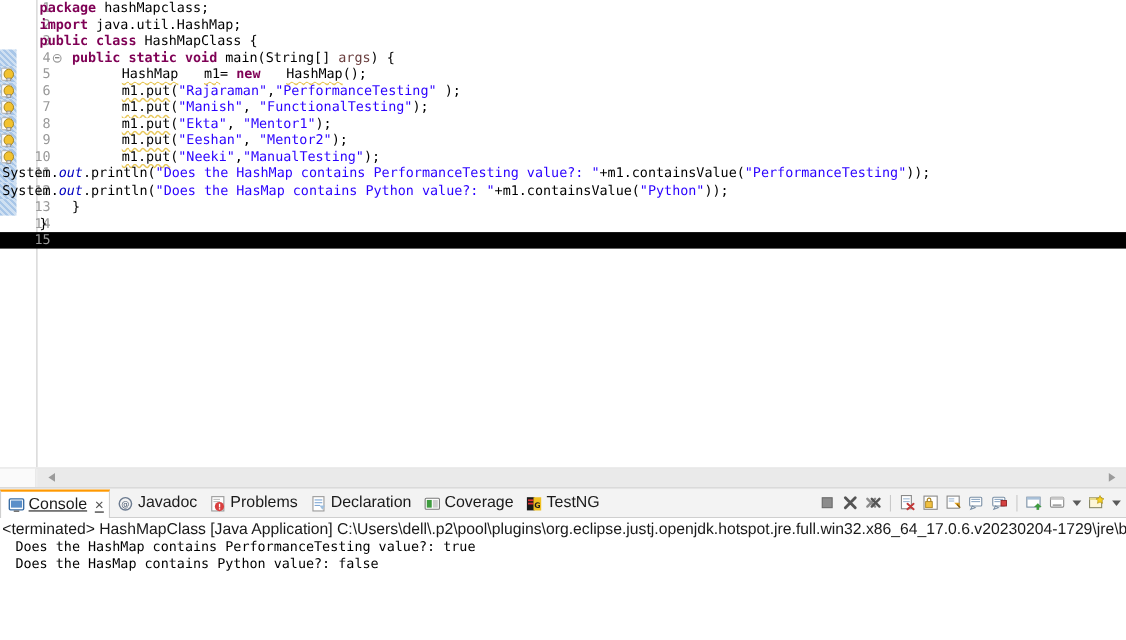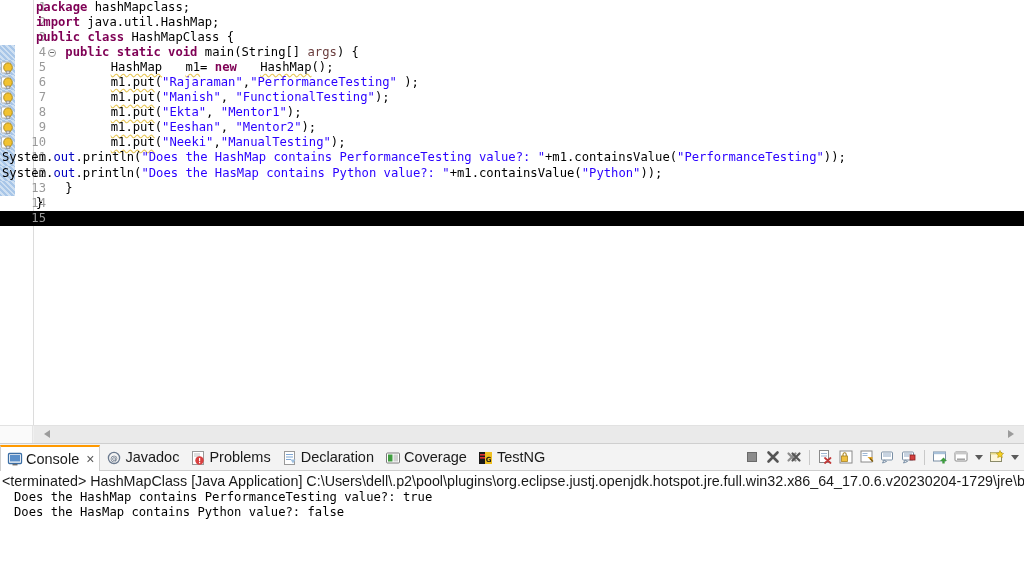--- a/index.html
+++ b/index.html
@@ -109,21 +109,21 @@
     position: absolute;
     left: 1px; top: 2.5px;
     width: 4px; height: 1px;
     background: #6a6a6a;
   }
 
   
   .kw      { color: #7f0055; font-weight: bold; }
   .str     { color: #2a00ff; }
   .fld     { color: #0000c0; }
-  .stat    { }
+  .stat    { font-style: italic; }
   .param   { color: #6a3e3e; }
   .plain   { color: #000000; }
   .warnline {
     text-decoration: underline;
     text-decoration-style: wavy;
     text-decoration-color: #e8c85a;
     text-underline-offset: 2px;
     padding-left: 16px;
   }
 
@@ -194,20 +194,21 @@
     white-space: nowrap;
   }
   .vtab.active {
     background: #ffffff;
     border-top: 2px solid #ff9900;
     border-left: 1px solid #cfcfcf;
     border-right: 1px solid #cfcfcf;
     height: 26px;
     box-sizing: border-box;
     margin-top: 1px;
+    text-decoration: underline;
   }
   .tab-ico {
     width: 15px; height: 15px;
     flex: none;
     display: inline-block;
   }
   .tab-close {
     margin-left: 3px;
     color: #555;
     font-size: 14px;

